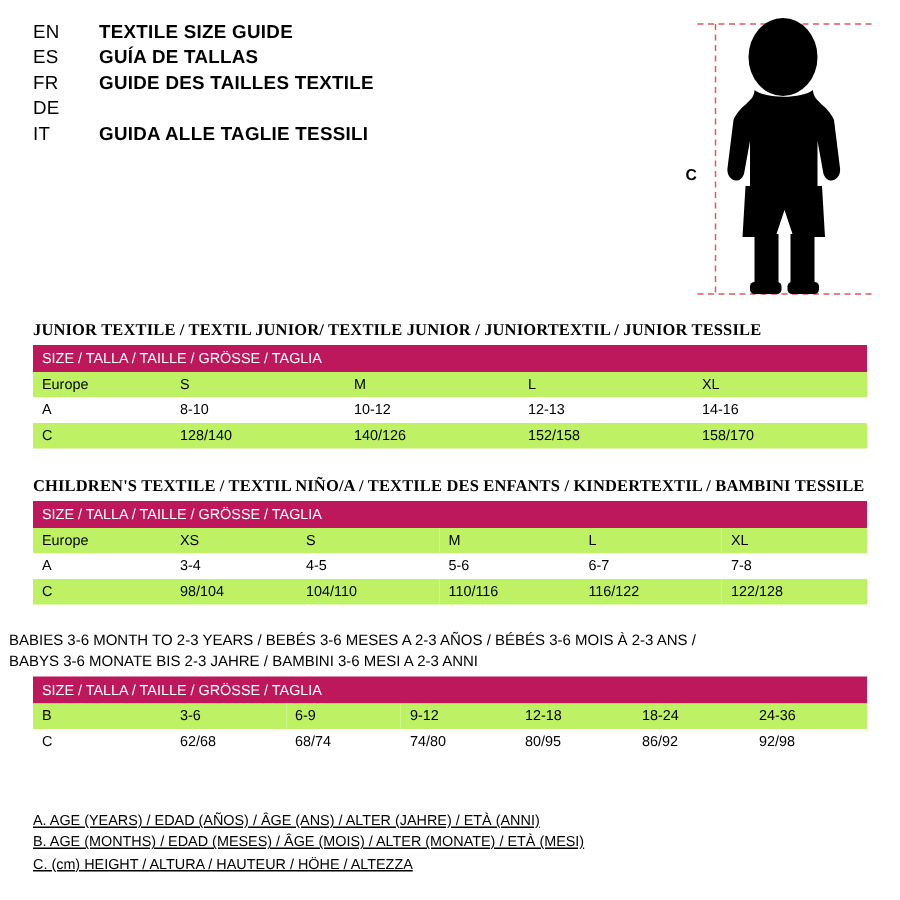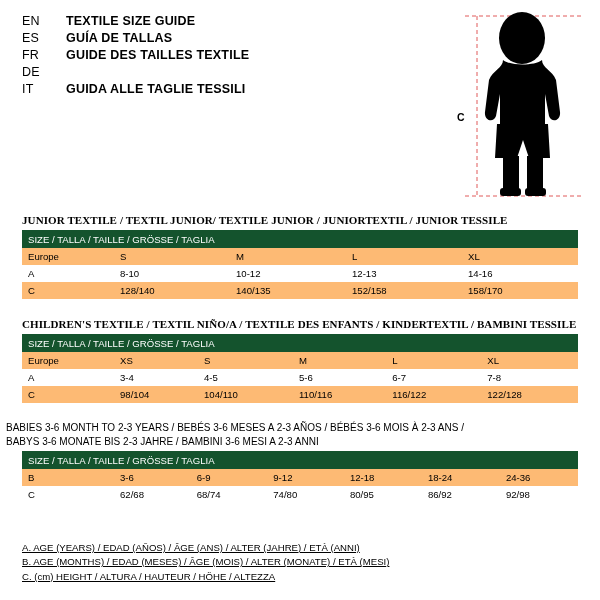--- a/index.html
+++ b/index.html
@@ -79,28 +79,28 @@
     border-collapse: collapse;
     width: 100%;
     font-size: 9.6px;
   }
   table.size td {
     padding: 3px 0 3px 6px;
     vertical-align: middle;
     line-height: 1.15;
   }
   tr.band-head td {
-    background: #14532d;
+    background: #be185d;
     color: #ffffff;
     font-weight: normal;
     font-size: 9.6px;
     padding: 3.5px 0 3.5px 6px;
   }
   tr.band-grey td {
-    background: #fdba74;
+    background: #bef264;
   }
   tr.band-white td {
     background: #ffffff;
   }
   td.lbl { width: 86px; }
 
   
   .mid-caption {
     position: absolute;
     left: 6px;
@@ -185,21 +185,21 @@
         <tr class="band-white">
           <td class="lbl">A</td>
           <td>8-10</td>
           <td>10-12</td>
           <td>12-13</td>
           <td>14-16</td>
         </tr>
         <tr class="band-grey">
           <td class="lbl">C</td>
           <td>128/140</td>
-          <td>140/135</td>
+          <td>140/126</td>
           <td>152/158</td>
           <td>158/170</td>
         </tr>
       </tbody>
     </table>
   </div>
 
   <div class="section" style="top: 318px;">
     <div class="sec-title">CHILDREN'S TEXTILE / TEXTIL NIÑO/A / TEXTILE DES ENFANTS / KINDERTEXTIL / BAMBINI TESSILE</div>
     <table class="size">

